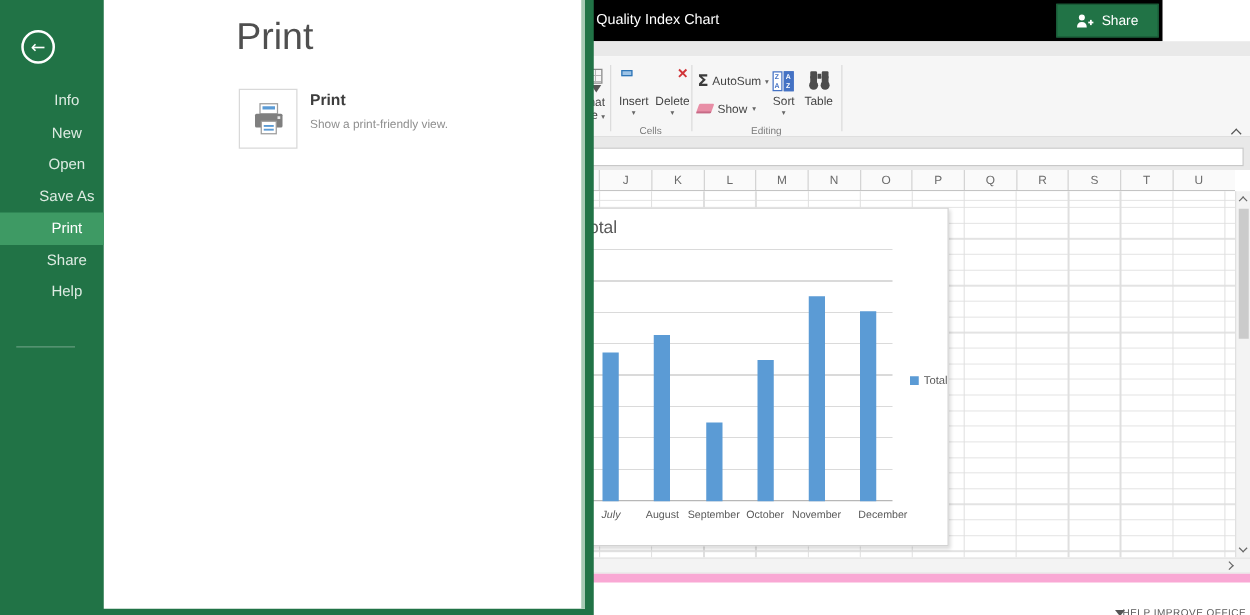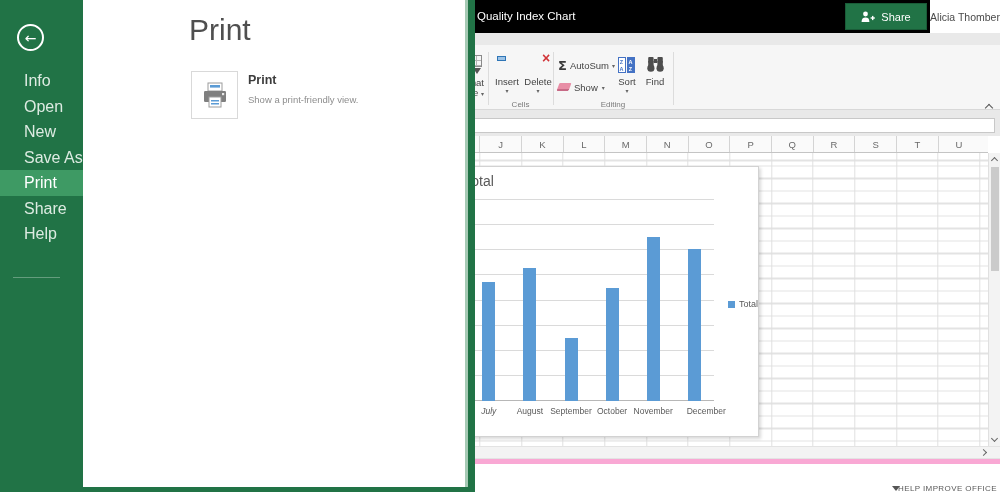--- a/index.html
+++ b/index.html
@@ -100,35 +100,35 @@
   
   .vscroll { position:absolute; left:988px; top:153px; width:12px; height:293px; background:#f3f3f3;
              border-left:1px solid #e0e0e0; }
   .vscroll .chev { width:5px; height:5px; border-color:#666; position:absolute; left:3px; }
   .vthumb { position:absolute; left:2px; top:14px; width:8px; height:104px; background:#cbcbcb; }
   .hscroll { position:absolute; left:471px; top:446px; width:529px; height:13px; background:#f3f3f3;
              border-top:1px solid #e3e3e3; border-bottom:1px solid #e3e3e3; }
   .hscroll .chev { width:5px; height:5px; border-color:#666; position:absolute; right:14px; top:3px; }
 
   .statusbar { position:absolute; left:0; top:459px; width:1000px; height:33px; background:#fff;
-               border-top:5px solid #f9a8d4; }
+               border-top:7px solid #f9a8d4; }
   .sb-caret { position:absolute; left:892px; top:22px; width:0; height:0;
               border-left:4px solid transparent; border-right:4px solid transparent; border-top:5px solid #555; cursor:pointer; }
   .help-link { position:absolute; right:3px; top:20px; font-size:8px; letter-spacing:0.4px;
                color:#5a5a5a; cursor:pointer; }
 
   
   .backstage { position:absolute; left:0; top:0; width:475px; height:492px; background:var(--green,#217346); }
   .panel { position:absolute; left:83px; top:0; width:385px; height:487px; background:#fff;
            border-right:3px solid #a6cab4; }
   .back-btn { position:absolute; left:17px; top:24px; width:27px; height:27px; border:2px solid #fff;
               border-radius:50%; background:transparent; color:#fff; font-size:14px; line-height:22px;
               text-align:center; cursor:pointer; font-family:"DejaVu Sans", sans-serif; }
   .bs-menu { position:absolute; left:0; top:68px; width:83px; }
-  .bs-item { height:25.5px; line-height:25.5px; padding-left:24px; font-size:16px; color:#ddebe2; cursor:pointer; }
+  .bs-item { height:25.5px; line-height:25.5px; padding-left:24px; font-size:12px; color:#ddebe2; cursor:pointer;text-align:center; }
   .bs-item.sel { background:var(--hl,#3e9a64); color:#fff; }
   .bs-divider { position:absolute; left:13px; top:277px; width:47px; height:1px; background:rgba(255,255,255,0.3); }
   .bs-heading { position:absolute; left:106px; top:13px; font-size:30px; font-weight:400; color:#4f4f4f; }
   .print-tile { position:absolute; left:108px; top:71px; width:47px; height:48px; background:#fff;
                 border:1px solid #d9d9d9; display:flex; align-items:center; justify-content:center; cursor:pointer; }
   .print-label { position:absolute; left:165px; top:73px; font-size:12.5px; font-weight:bold; color:#3d3d3d; }
   .print-desc { position:absolute; left:165px; top:94px; font-size:9.5px; color:#8e8e8e; }
 </style>
 </head>
 <body>
@@ -142,21 +142,20 @@
       <button class="share-btn">
         <svg width="14" height="12" viewBox="0 0 14 12">
           <circle cx="4.5" cy="3" r="2.4" fill="#fff"></circle>
           <path d="M0.6,11 Q0.6,6.6 4.5,6.6 Q8.4,6.6 8.4,11 Z" fill="#fff"></path>
           <rect x="9.6" y="6.3" width="4.2" height="1.4" fill="#fff"></rect>
           <rect x="11" y="4.9" width="1.4" height="4.2" fill="#fff"></rect>
         </svg>
         <span>Share</span>
       </button>
     </div>
-    <div class="user-name">Alicia Thomber</div>
 
     <div class="tabstrip"></div>
 
     <div class="ribbon">
 
       <div class="fmt-icon">
         <span class="tbl"></span>
           <span class="funnel"></span>
       </div>
       <div class="fmt-text">
@@ -212,21 +211,21 @@
       <div class="rb-btn" style="left:641px;width:28px">
         <svg width="19" height="18" viewBox="0 0 19 18" style="margin-top:11px">
           <rect x="2.2" y="1" width="5.4" height="6" rx="1" fill="#4d4d4d"></rect>
           <rect x="11.4" y="1" width="5.4" height="6" rx="1" fill="#4d4d4d"></rect>
           <rect x="8" y="3" width="3" height="4" fill="#4d4d4d"></rect>
           <circle cx="4.9" cy="12.2" r="3.6" fill="#4d4d4d"></circle>
           <circle cx="14.1" cy="12.2" r="3.6" fill="#4d4d4d"></circle>
           <rect x="2.2" y="5" width="5.4" height="6" fill="#4d4d4d"></rect>
           <rect x="11.4" y="5" width="5.4" height="6" fill="#4d4d4d"></rect>
         </svg>
-        <span class="rb-label">Find</span>
+        <span class="rb-label">Table</span>
       </div>
 
       <div class="grp-label" style="left:553px;width:120px">Editing</div>
 
       <div class="rib-sep" style="left:673px"></div>
 
       <span class="ribbon-collapse"><span class="chev up"></span></span>
     </div>
 
     <div class="fx-strip">
@@ -299,22 +298,22 @@
           <rect x="11" y="18" width="8" height="1.5" fill="#5b9bd5"></rect>
           <rect x="11" y="21" width="8" height="1.5" fill="#5b9bd5"></rect>
         </svg>
       </div>
       <div class="print-label">Print</div>
       <div class="print-desc">Show a print-friendly view.</div>
     </div>
     <button class="back-btn"><span>←</span></button>
     <nav class="bs-menu" id="bsMenu">
         <div class="bs-item">Info</div>
+        <div class="bs-item">New</div>
         <div class="bs-item">Open</div>
-        <div class="bs-item">New</div>
         <div class="bs-item">Save As</div>
         <div class="bs-item sel">Print</div>
         <div class="bs-item">Share</div>
         <div class="bs-item">Help</div>
       </nav>
     <div class="bs-divider"></div>
   </div>
 </div>
 
 </body></html>

